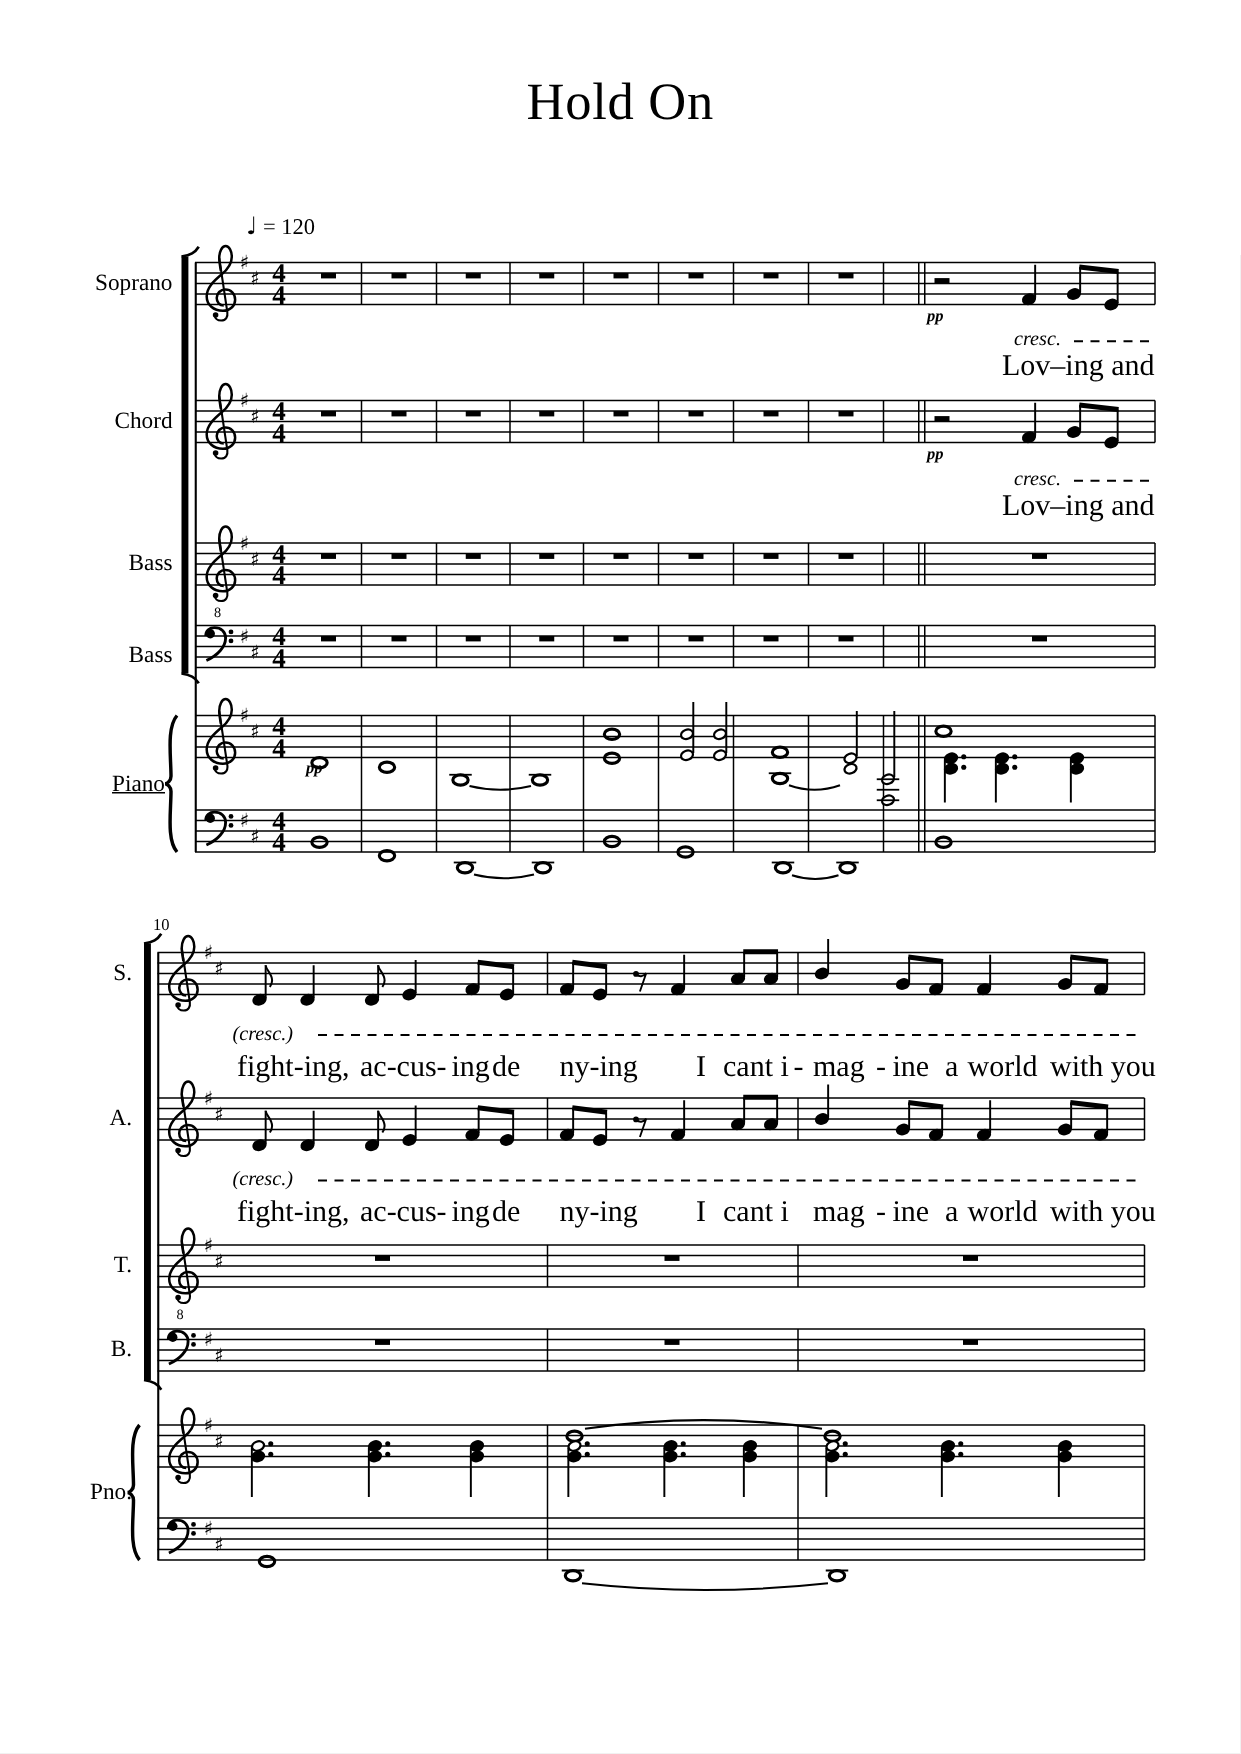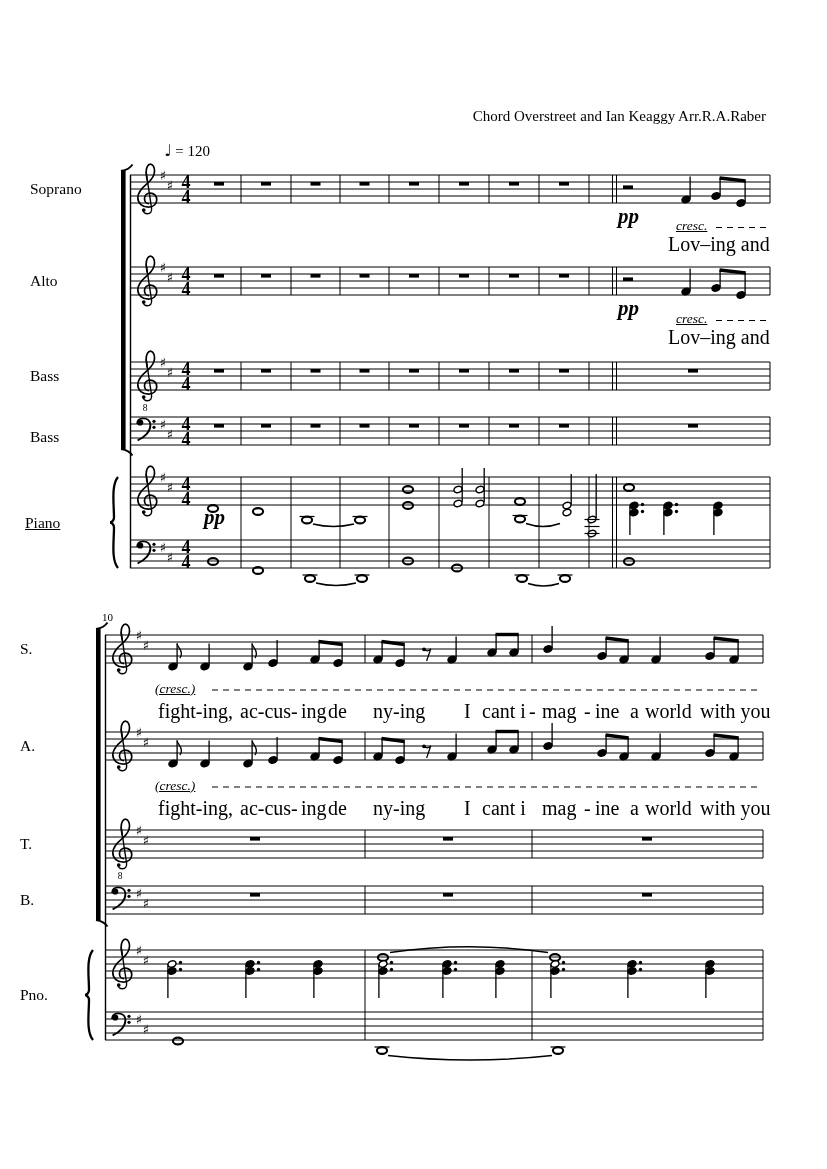--- a/index.html
+++ b/index.html
@@ -4,23 +4,23 @@
 <style>
   html,body{margin:0;padding:0;background:#e8e8e8;}
   .page{position:relative;width:827px;height:1169px;background:#ffffff;margin:0 auto;overflow:hidden;
         font-family:"Liberation Serif",serif;color:#000;}
   svg{position:absolute;left:0;top:0;}
   .t{position:absolute;white-space:nowrap;color:#000;line-height:1;}
   .title{font-size:35px;letter-spacing:0.5px;}
   .composer{font-size:15px;}
   .tempo{font-size:15px;font-weight:normal;}
   .tempo .note{font-family:"DejaVu Sans",sans-serif;font-size:16px;}
-  .lbl{font-size:15.5px;}
-  .pp{font-size:21px;font-weight:bold;font-style:italic;}
-  .cr{font-size:13.5px;font-style:italic;text-decoration:underline;}
+  .lbl{font-size:15.5px;text-align:right;}
+  .pp{font-size:11px;font-weight:bold;font-style:italic;}
+  .cr{font-size:13.5px;font-style:italic;}
   .lyr{font-size:20px;}
   .mnum{font-size:11px;}
 </style>
 </head>
 <body>
 
 <div class="page">
   <svg id="score" width="827" height="1169" viewBox="0 0 827 1169">
       <line x1="130" y1="175" x2="770" y2="175" stroke="#000" stroke-width="1"></line>
       <line x1="130" y1="182" x2="770" y2="182" stroke="#000" stroke-width="1"></line>
@@ -486,25 +486,25 @@
       <line x1="705.9" y1="965" x2="705.9" y2="998" stroke="#000" stroke-width="1.3"></line>
       <path d="M390 952.5 Q469 941 548 952.5" fill="none" stroke="#000" stroke-width="1.5"></path>
       <ellipse cx="178" cy="1041" rx="5.1" ry="3.4" fill="none" stroke="#000" stroke-width="2.1"></ellipse>
       <ellipse cx="382" cy="1050.5" rx="5.1" ry="3.4" fill="none" stroke="#000" stroke-width="2.1"></ellipse>
       <line x1="374.5" y1="1047" x2="389.5" y2="1047" stroke="#000" stroke-width="1.2"></line>
       <ellipse cx="558" cy="1050.5" rx="5.1" ry="3.4" fill="none" stroke="#000" stroke-width="2.1"></ellipse>
       <line x1="550.5" y1="1047" x2="565.5" y2="1047" stroke="#000" stroke-width="1.2"></line>
       <path d="M388 1055.5 Q470 1064.5 552 1055.5" fill="none" stroke="#000" stroke-width="1.4"></path>
     </svg>
 
-  <div class="t composer" style="left:0;top:109px;width:766px;text-align:right;">Chord Overstreet and Ian Keaggy Arr.R.A.Raber</div>
+  <div class="t title" style="left:0;top:50px;width:827px;text-align:center;">Hold On</div>
   <div class="t tempo" style="left:164px;top:143px;"><span class="note">♩</span> <span>= 120</span></div>
 
   <div class="t lbl" style="left:30px;top:181px;width:85px;">Soprano</div>
-  <div class="t lbl" style="left:30px;top:273px;width:85px;">Alto</div>
+  <div class="t lbl" style="left:30px;top:273px;width:85px;">Chord</div>
   <div class="t lbl" style="left:30px;top:368px;width:85px;">Bass</div>
   <div class="t lbl" style="left:30px;top:429px;width:85px;">Bass</div>
   <div class="t lbl" style="left:25px;top:515px;width:85px;text-decoration:underline;">Piano</div>
 
   <div class="t pp" style="left:618px;top:206px;">pp</div>
   <div class="t cr" style="left:676px;top:219px;">cresc.</div>
   <div class="t lyr" style="left:668px;top:234px;">Lov–ing and</div>
   <div class="t pp" style="left:618px;top:298px;">pp</div>
   <div class="t cr" style="left:676px;top:312px;">cresc.</div>
   <div class="t lyr" style="left:668px;top:327px;">Lov–ing and</div>

